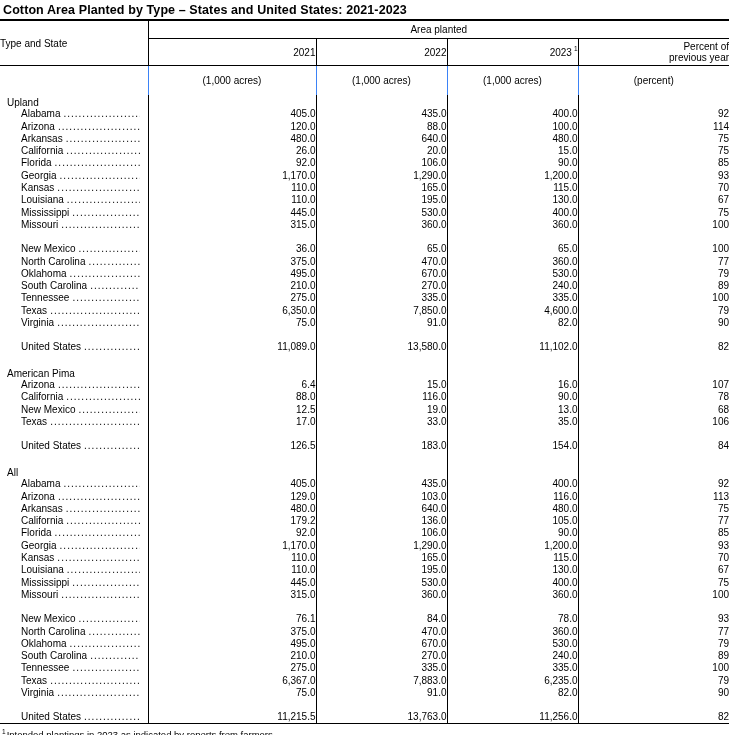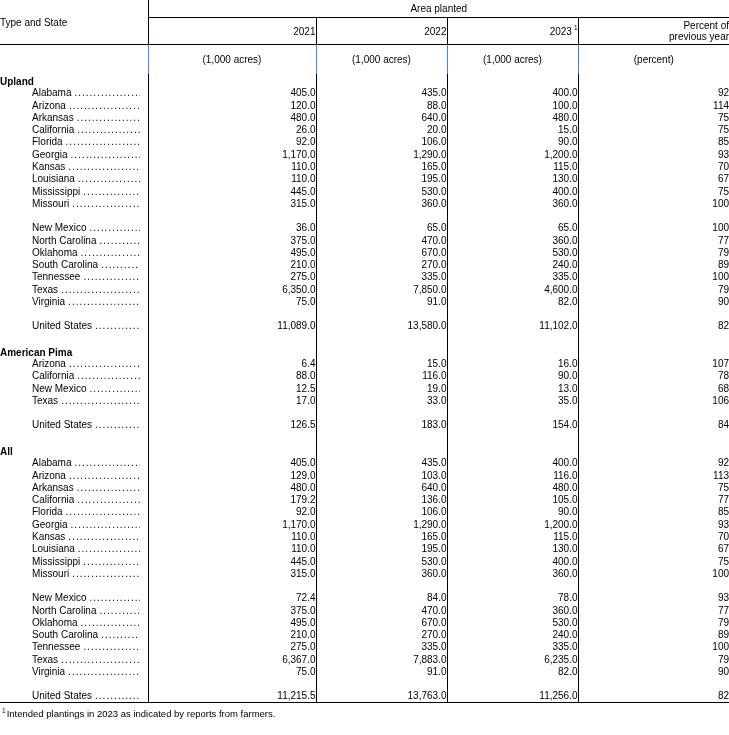--- a/index.html
+++ b/index.html
@@ -8,40 +8,41 @@
   .title{font-size:12.5px;font-weight:bold;padding:3px 0 2px 3px;border-bottom:2px solid #000;letter-spacing:0.1px;}
   table.tbl{border-collapse:collapse;width:729px;table-layout:fixed;border-bottom:1px solid #000;}
   table.tbl th, table.tbl td{padding:0;font-size:10px;font-weight:normal;white-space:nowrap;overflow:hidden;}
   th.ts{border-bottom:1px solid #000;text-align:left;vertical-align:middle;}
   th.ap{border-left:1px solid #000;border-bottom:1px solid #000;text-align:center;height:17px;vertical-align:middle;}
   th.yh{border-left:1px solid #000;border-bottom:1px solid #000;text-align:right;height:26px;vertical-align:middle;line-height:11px;}
   td.uh{border-left:1px solid #3b82f6;text-align:center;height:29px;vertical-align:middle;}
   td.b{border-left:1px solid #000;}
   tr.data td{height:12.3px;vertical-align:middle;}
   tr.sect td{height:12.6px;vertical-align:bottom;}
-  tr.sect .sname{font-weight:bold;padding-left:0;}
+  tr.sect .sname{font-weight:normal;padding-left:7px;}
   tr.spacer td{height:12px;}
   tr.gap td{height:13px;}
-  td.lbl .cellflex{display:flex;align-items:flex-start;overflow:hidden;padding-left:8px;margin-left:24px;}
+  td.lbl .cellflex{display:flex;align-items:flex-start;overflow:hidden;padding-left:21px;}
   td.lbl .nm{flex:0 0 auto;padding-right:3px;}
   td.lbl .dots{flex:1 1 auto;overflow:hidden;white-space:nowrap;letter-spacing:1px;margin-right:8px;color:#000;}
   td.v,td.p{text-align:right;}
   td.v1{padding-right:32px;}
   td.v2{padding-right:19px;}
   td.v3{padding-right:22px;}
   td.p{padding-right:9px;}
   sup.fn{font-size:6.5px;vertical-align:super;line-height:0;margin-left:2px;}
   .footnote{font-size:9.5px;padding:4px 0 0 2px;}
   .footnote sup{font-size:6.5px;vertical-align:super;margin-right:1px;}
 </style>
 </head>
 <body>
 
 <div class="page">
 
+  <div class="title">Cotton Area Planted by Type – States and United States: 2021-2023</div>
 
   <table class="tbl">
     <colgroup>
       <col style="width:148px">
         <col style="width:168px">
         <col style="width:131px">
         <col style="width:131px">
         <col style="width:151px">
     </colgroup>
     <thead>
@@ -523,21 +524,21 @@
           <td class="b"></td>
           <td class="b"></td>
         </tr>
         <tr class="data">
           <td class="lbl">
             <div class="cellflex">
               <span class="nm">New Mexico</span>
               <span class="dots">..........................................................................................</span>
             </div>
           </td>
-          <td class="b v v1">72.4</td>
+          <td class="b v v1">76.1</td>
           <td class="b v v2">84.0</td>
           <td class="b v v3">78.0</td>
           <td class="b p">93</td>
         </tr>
         <tr class="data">
           <td class="lbl">
             <div class="cellflex">
               <span class="nm">North Carolina</span>
               <span class="dots">..........................................................................................</span>
             </div>

